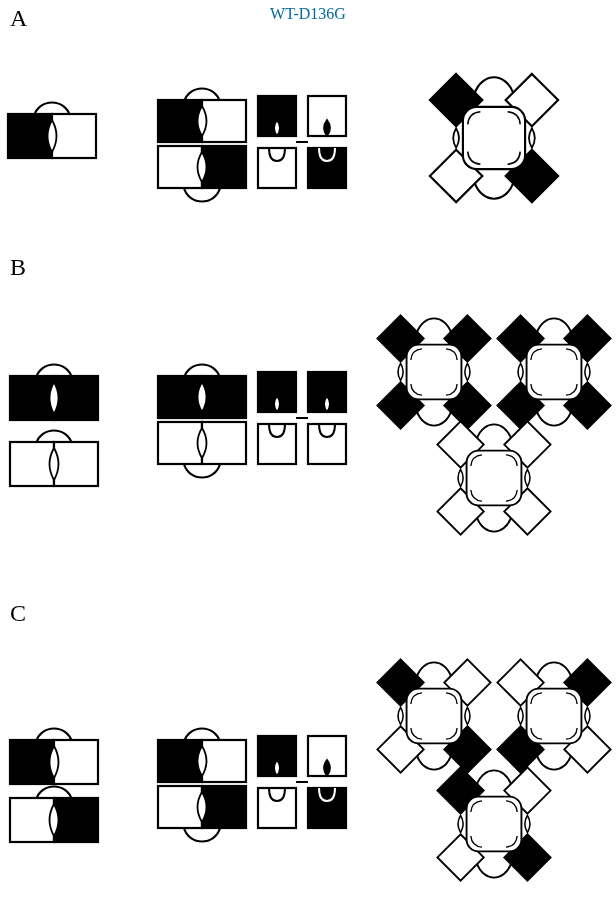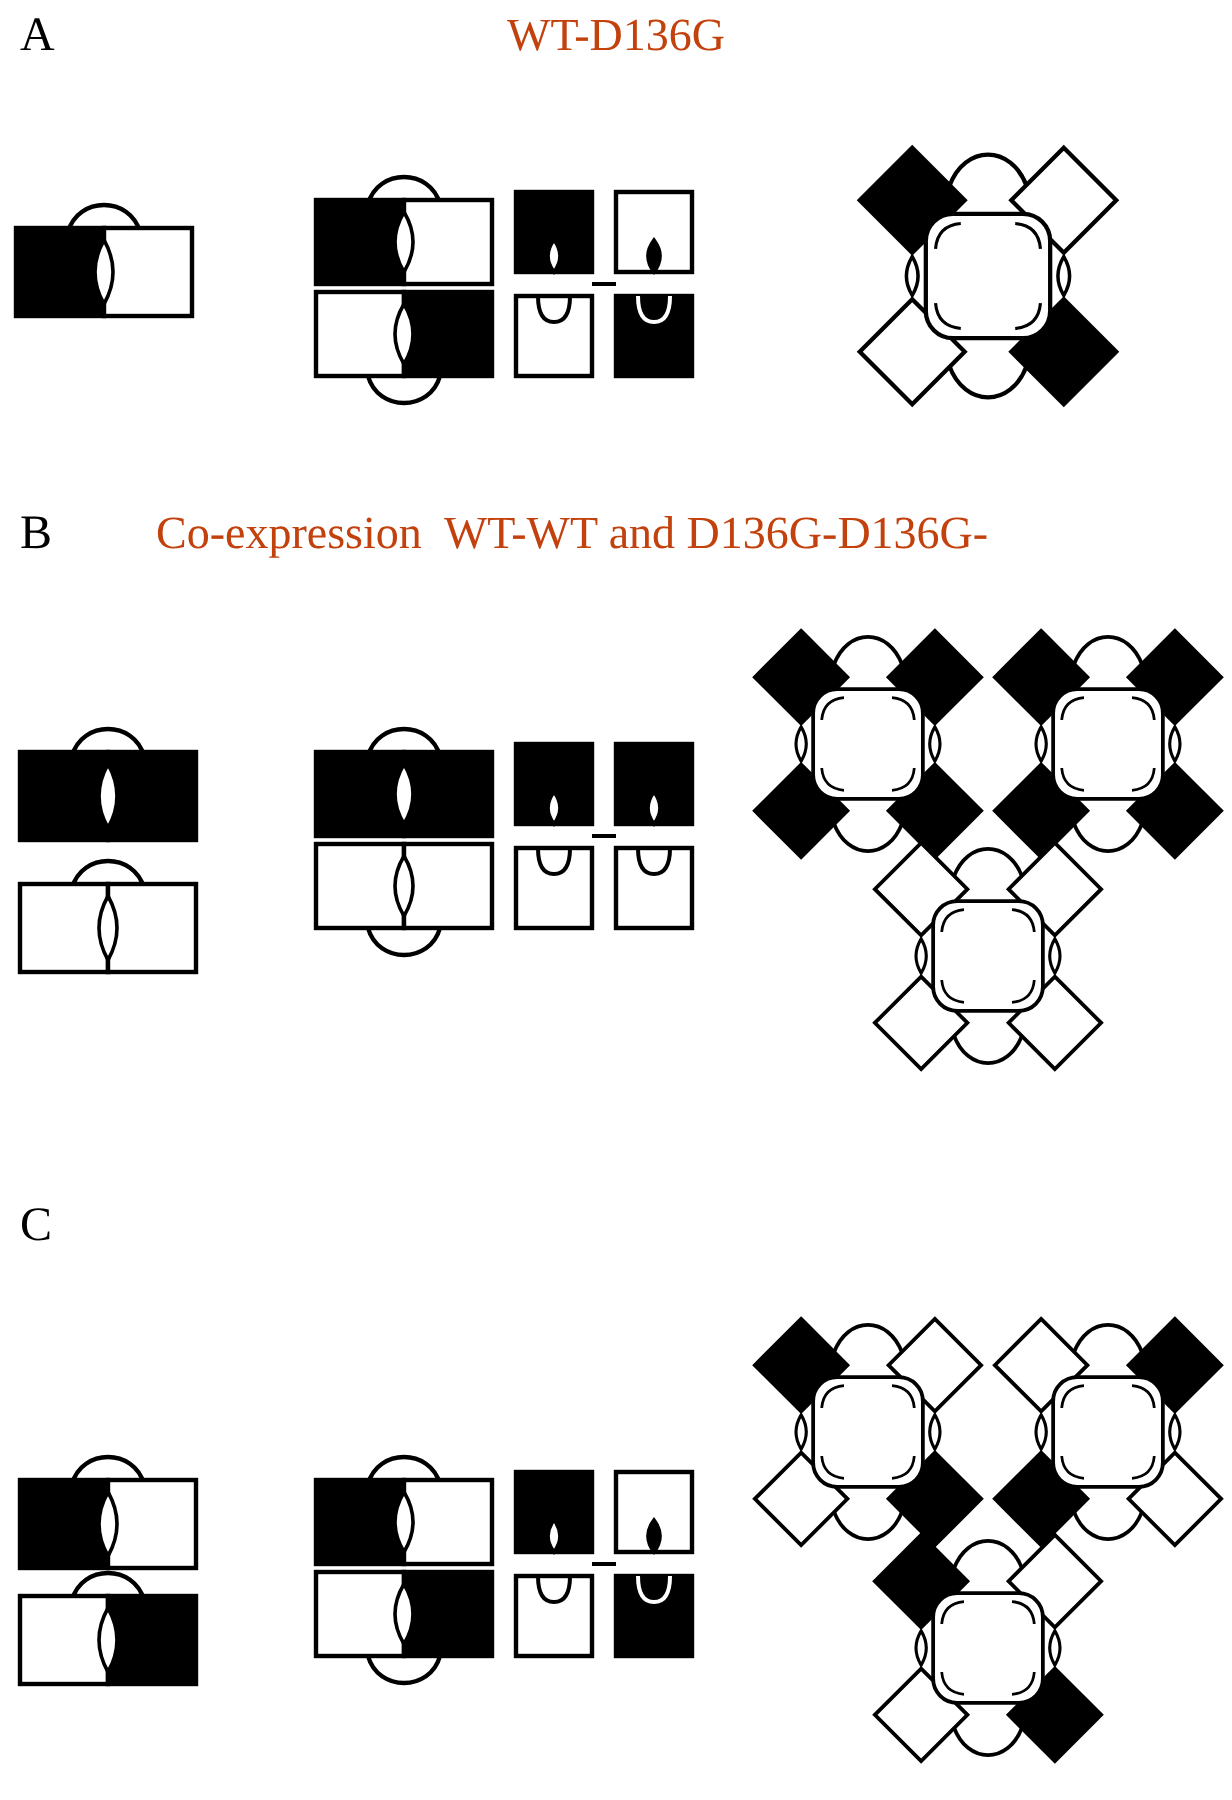--- a/index.html
+++ b/index.html
@@ -1,21 +1,21 @@
 <!DOCTYPE html>
 <html style="--wt: #000000; --mut: #ffffff; --line: #000000;"><head>
 <meta charset="utf-8">
 <style>
   :root { --wt:#000000; --mut:#ffffff; --line:#000000; }
   * { margin:0; padding:0; box-sizing:border-box; }
   html,body { background:#ffffff; }
   body { font-family:"Liberation Serif", serif; color:#000; }
   .figure { position:relative; width:616px; height:900px; background:#fff; overflow:hidden; }
   .panel-label { position:absolute; font-size:24px; line-height:1.1; color:#000; }
-  .panel-title { position:absolute; font-size:23px; line-height:1.1; color:#c2410c; white-space:pre; }
+  .panel-title { position:absolute; font-size:16px; line-height:1.1; color:#0369a1; white-space:pre; }
   .panel-title.centered { left:0; width:100%; text-align:center; }
   svg.diagram { position:absolute; overflow:visible; }
   .sq   { stroke:var(--line); stroke-width:2.2; }
   .su-wt  { fill:var(--wt); }
   .su-mut { fill:var(--mut); }
   .loop { fill:none; stroke:var(--line); stroke-width:2.2; }
   .lens { fill:var(--mut); stroke:var(--line); stroke-width:1.8; }
   .lens-dark { fill:var(--wt); stroke:var(--line); stroke-width:1.8; }
   .cup-dark  { fill:none; stroke:var(--line); stroke-width:2; }
   .cup-light { fill:none; stroke:var(--mut); stroke-width:2; }
@@ -71,21 +71,20 @@
     <path class="lens" d="M31 60 Q37 70 31 80 Q25 70 31 60 Z"></path>
     <path class="lens" d="M109 60 Q115 70 109 80 Q103 70 109 60 Z"></path>
     <rect class="core" x="38" y="38" width="64" height="64" rx="14"></rect>
     <path class="curl" d="M43 56 Q44 44 56 43"></path>
     <path class="curl" d="M84 43 Q96 44 97 56"></path>
     <path class="curl" d="M97 84 Q96 96 84 97"></path>
     <path class="curl" d="M56 97 Q44 96 43 84"></path>
   </svg>
 
   <div class="panel-label" style="left:10px;top:254px">B</div>
-  <div class="panel-title" style="left:78px;top:254px">Co-expression  WT-WT and D136G-D136G-</div>
 
   <svg class="diagram" style="left:8px;top:358px" width="92" height="64" viewBox="0 0 92 64">
     <path class="loop" d="M28 20 C33 2 59 2 64 20"></path>
     <rect class="sq su-wt" x="2" y="18" width="44" height="44"></rect>
     <rect class="sq su-wt" x="46" y="18" width="44" height="44"></rect>
     <path class="lens" d="M46 24 Q55 40 46 56 Q37 40 46 24 Z"></path>
   </svg>
 
   <svg class="diagram" style="left:8px;top:424px" width="92" height="64" viewBox="0 0 92 64">
     <path class="loop" d="M28 20 C33 2 59 2 64 20"></path>

